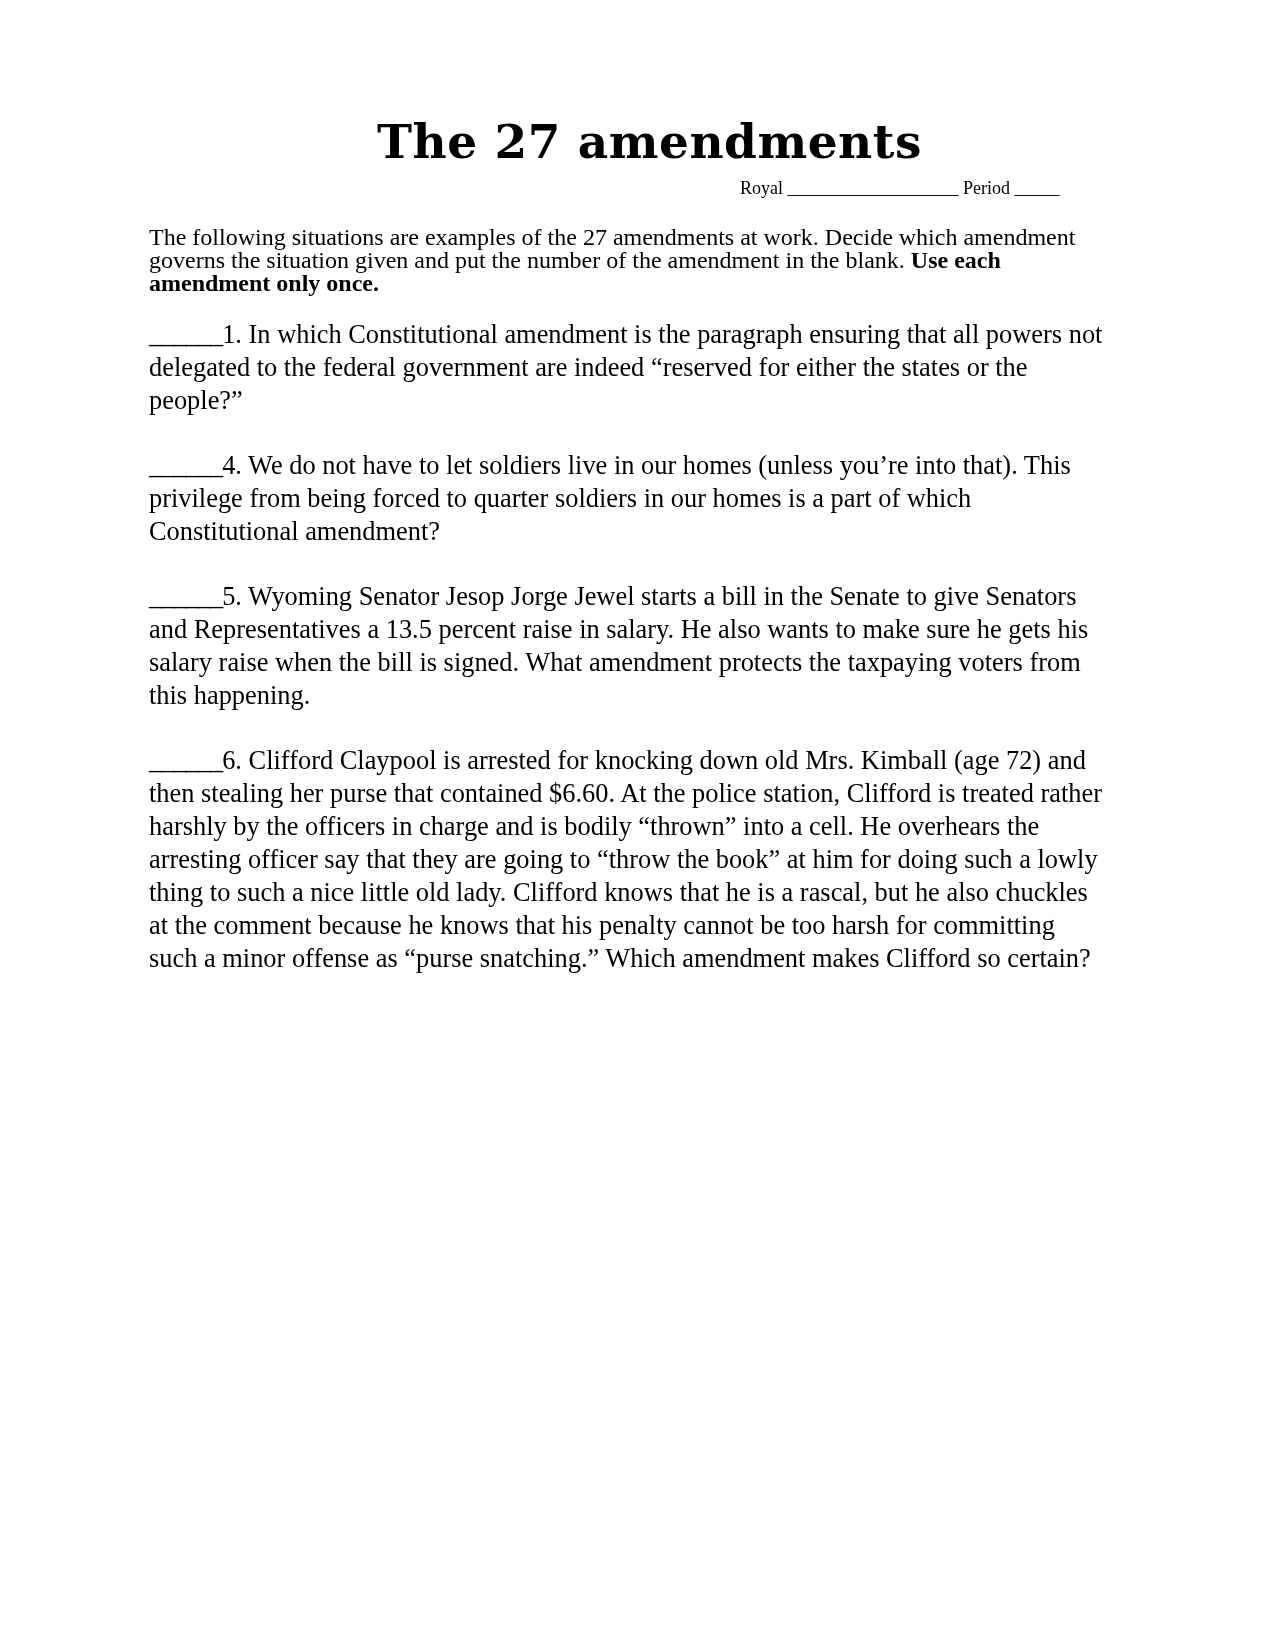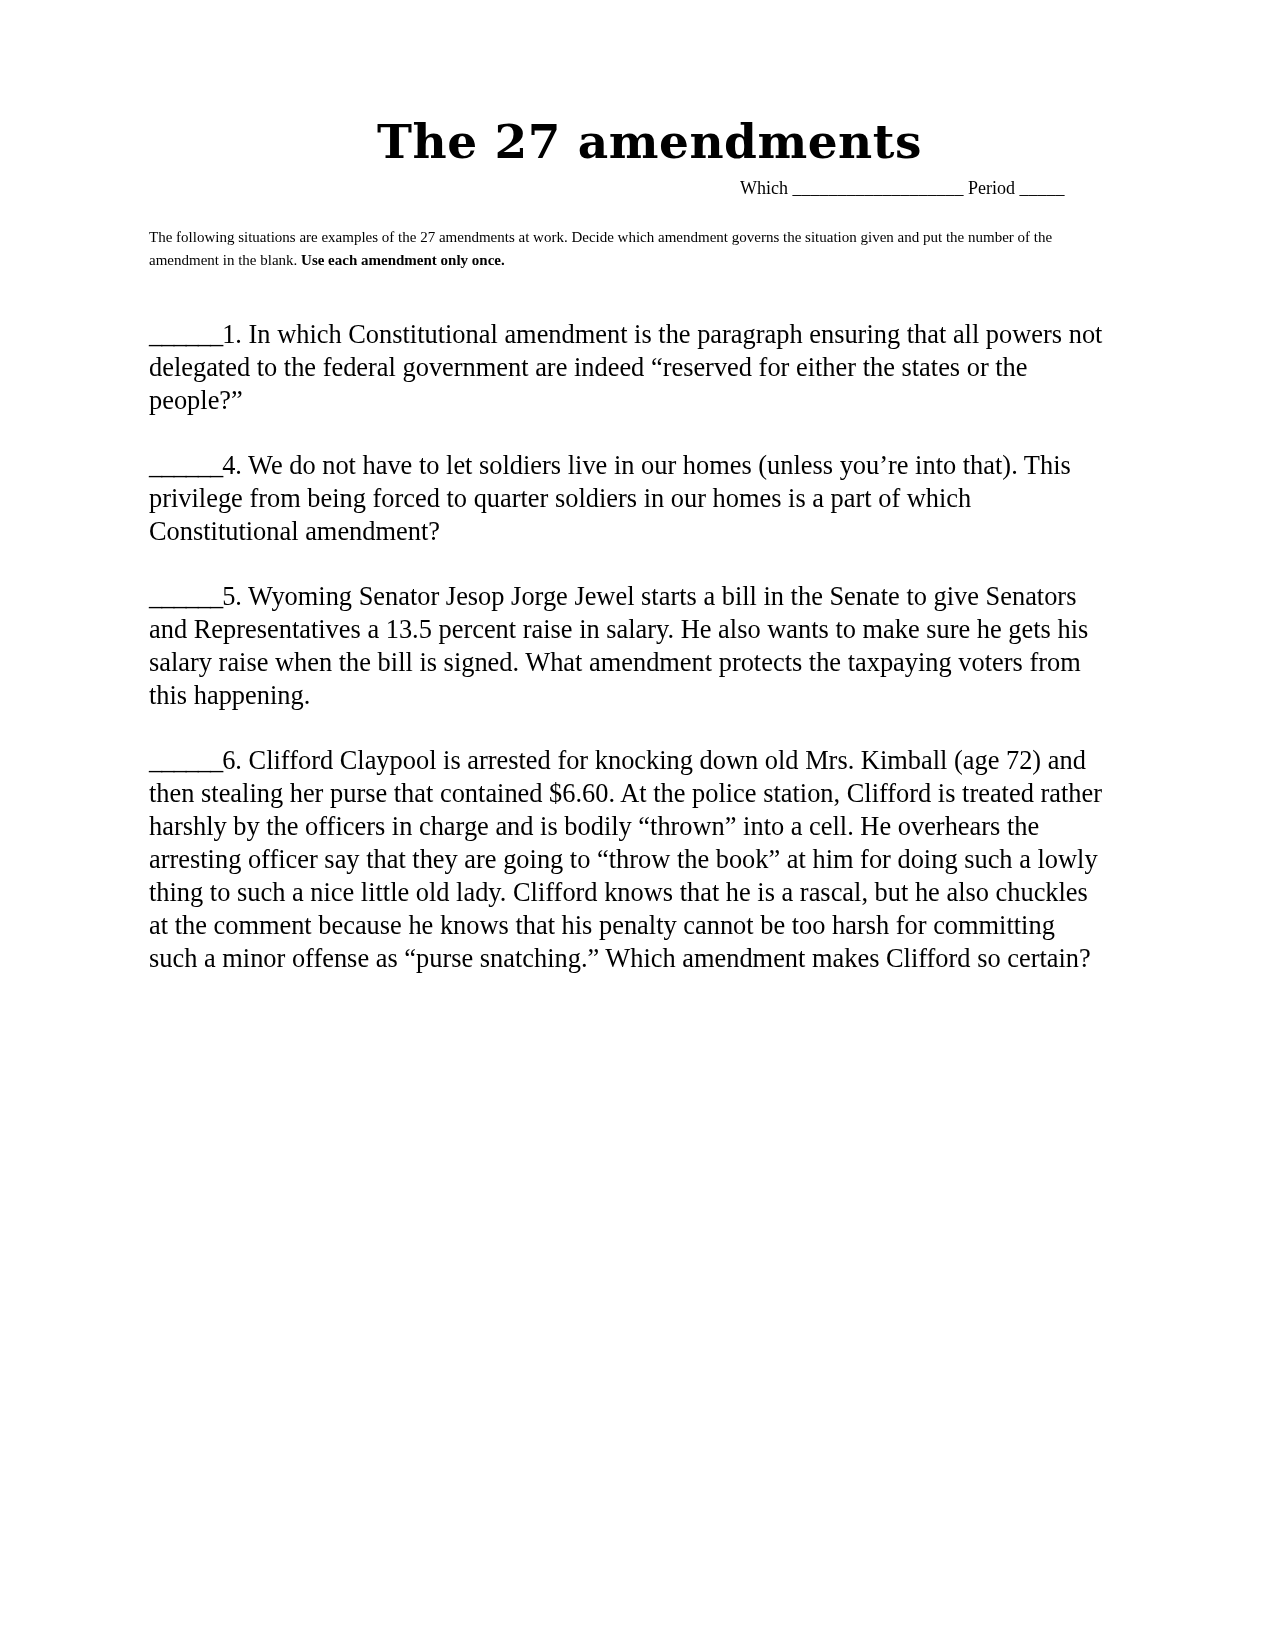--- a/index.html
+++ b/index.html
@@ -10,34 +10,34 @@
     .title {
       position: absolute; left: 0; top: 112px; width: 1275px; text-align: center;
       font-family: "DejaVu Serif", serif; font-weight: bold; font-size: 47px;
       letter-spacing: 0.5px; line-height: 60px; padding-left: 7px;
     }
     .title span { display: inline-block; margin-left: 10px; }
     .namerow {
       position: absolute; top: 178px; left: 740px; font-size: 18px; white-space: nowrap;
     }
     .intro {
-      position: absolute; top: 226px; left: 149px; width: 960px; font-size: 15px; line-height: 23px;
+      position: absolute; top: 226px; left: 149px; width: 960px; font-size: 24px; line-height: 23px;
     }
     .intro b { font-weight: bold; }
     .questions { position: absolute; top: 318px; left: 149px; width: 960px; }
     .q { font-size: 26.4px; line-height: 33px; margin: 0 0 32px 0; }
     .blank { letter-spacing: -1px; font-style: italic; }
   </style>
 </head>
 <body>
 
 <div class="title"><span>The 27 amendments</span></div>
 
 <div class="namerow">
-  <span>Which</span>
+  <span>Royal</span>
   <span>___________________</span>
   <span>Period</span>
   <span>_____</span>
 </div>
 
 <div class="intro">
   <span>The following situations are examples of the 27 amendments at work.  Decide which amendment governs the situation given and put the number of the amendment in the blank.  </span><b>Use each amendment only once.</b>
 </div>
 
 <div class="questions">

